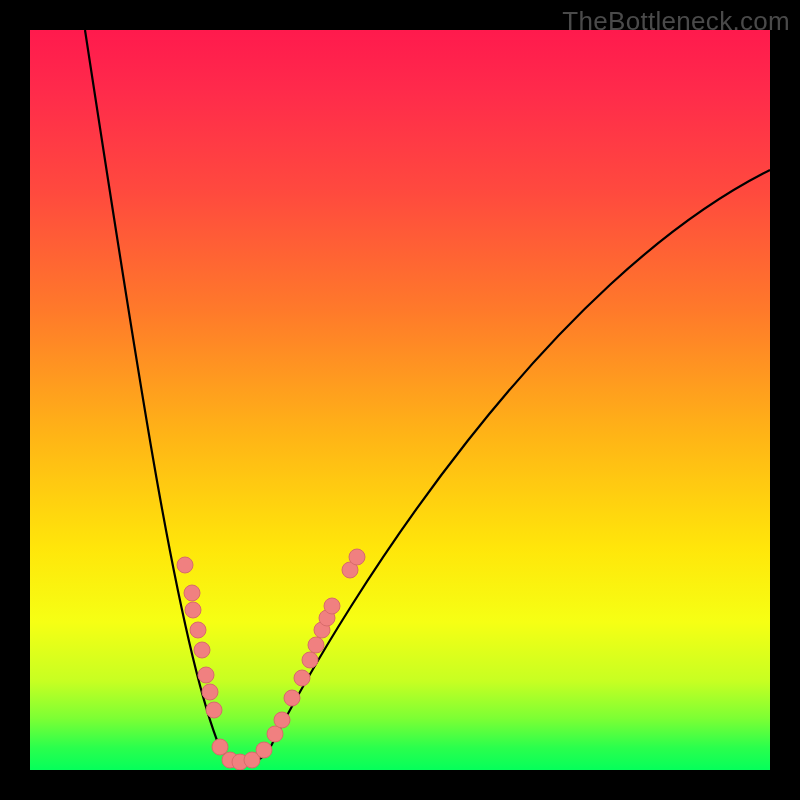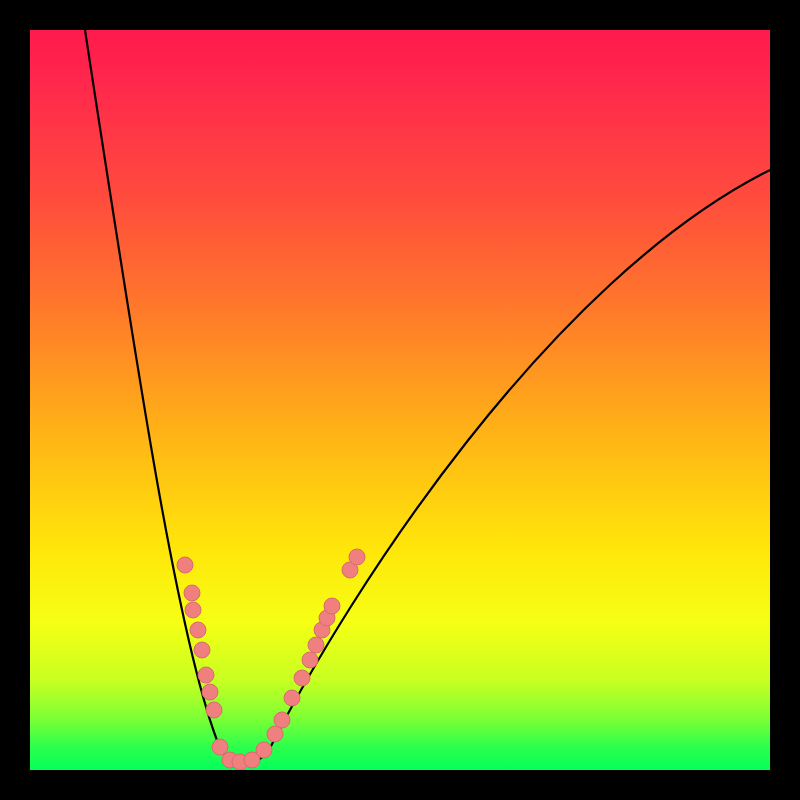--- a/index.html
+++ b/index.html
@@ -87,13 +87,14 @@
           <circle cx="280" cy="630" r="8" fill="#f08080" stroke="#d86b6b" stroke-width="1"></circle>
           <circle cx="286" cy="615" r="8" fill="#f08080" stroke="#d86b6b" stroke-width="1"></circle>
           <circle cx="292" cy="600" r="8" fill="#f08080" stroke="#d86b6b" stroke-width="1"></circle>
           <circle cx="297" cy="588" r="8" fill="#f08080" stroke="#d86b6b" stroke-width="1"></circle>
           <circle cx="302" cy="576" r="8" fill="#f08080" stroke="#d86b6b" stroke-width="1"></circle>
           <circle cx="320" cy="540" r="8" fill="#f08080" stroke="#d86b6b" stroke-width="1"></circle>
           <circle cx="327" cy="527" r="8" fill="#f08080" stroke="#d86b6b" stroke-width="1"></circle>
         </g>
     </svg>
   </div>
+  <div class="watermark">TheBottleneck.com</div>
 </div>
 
 </body></html>

